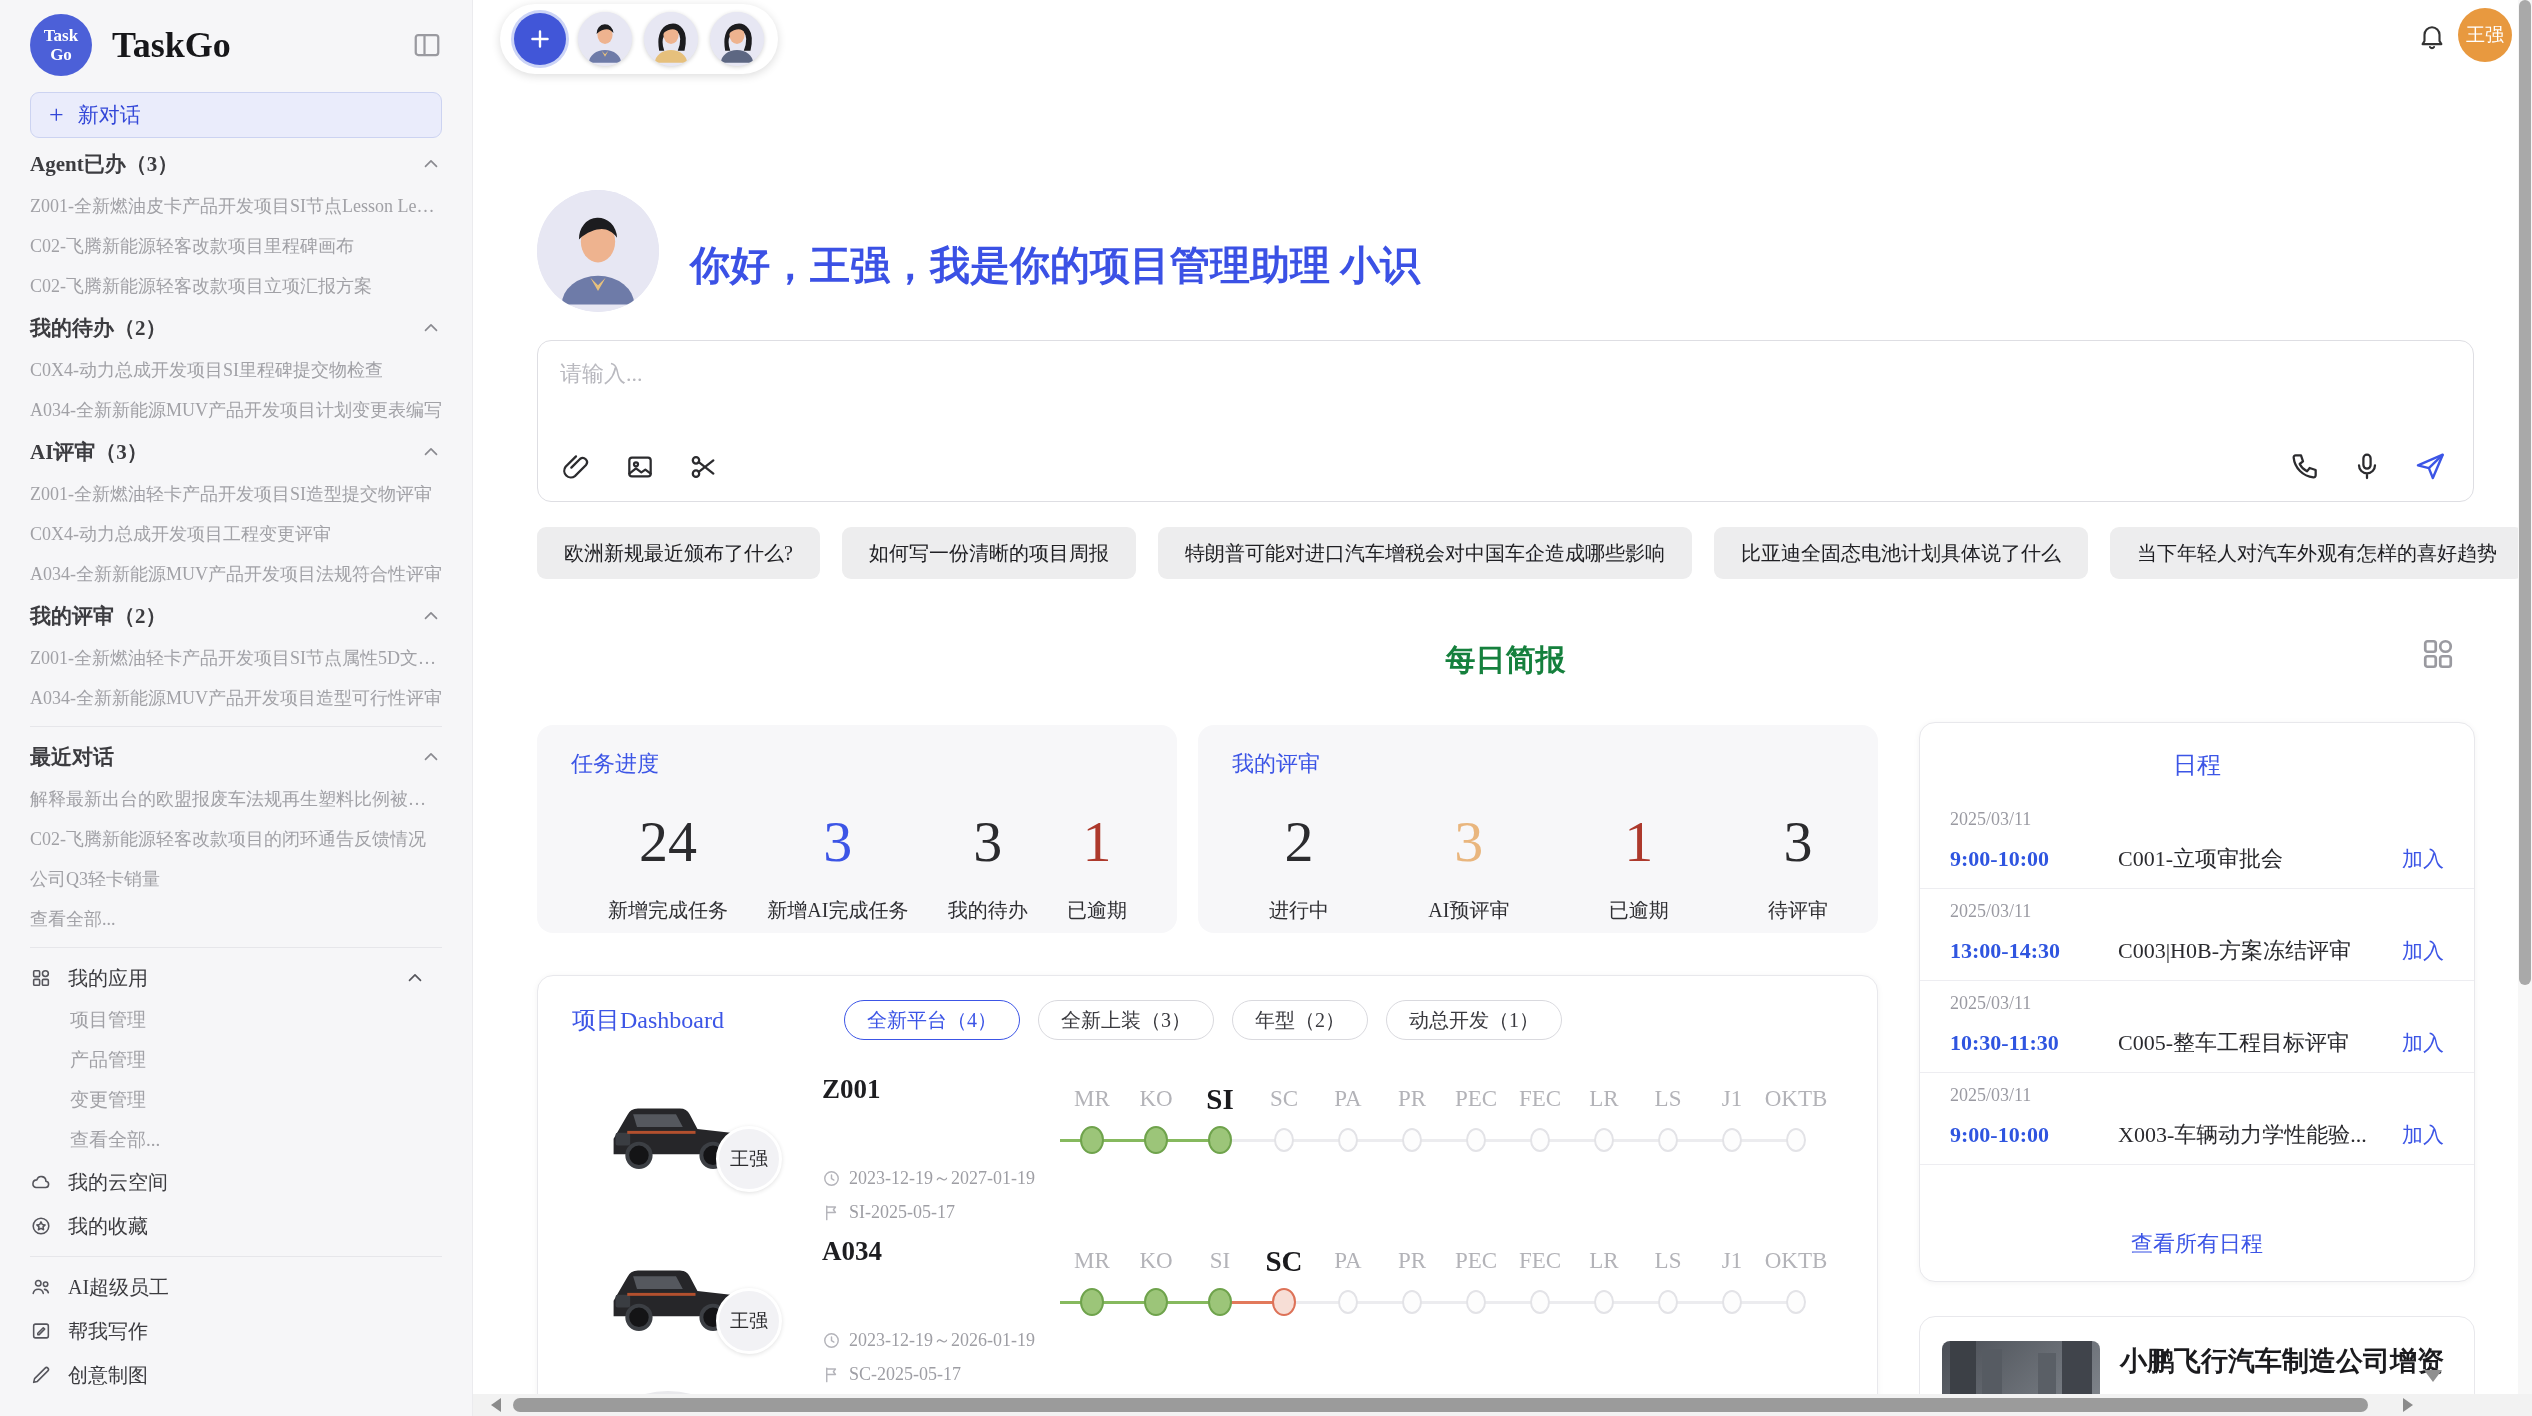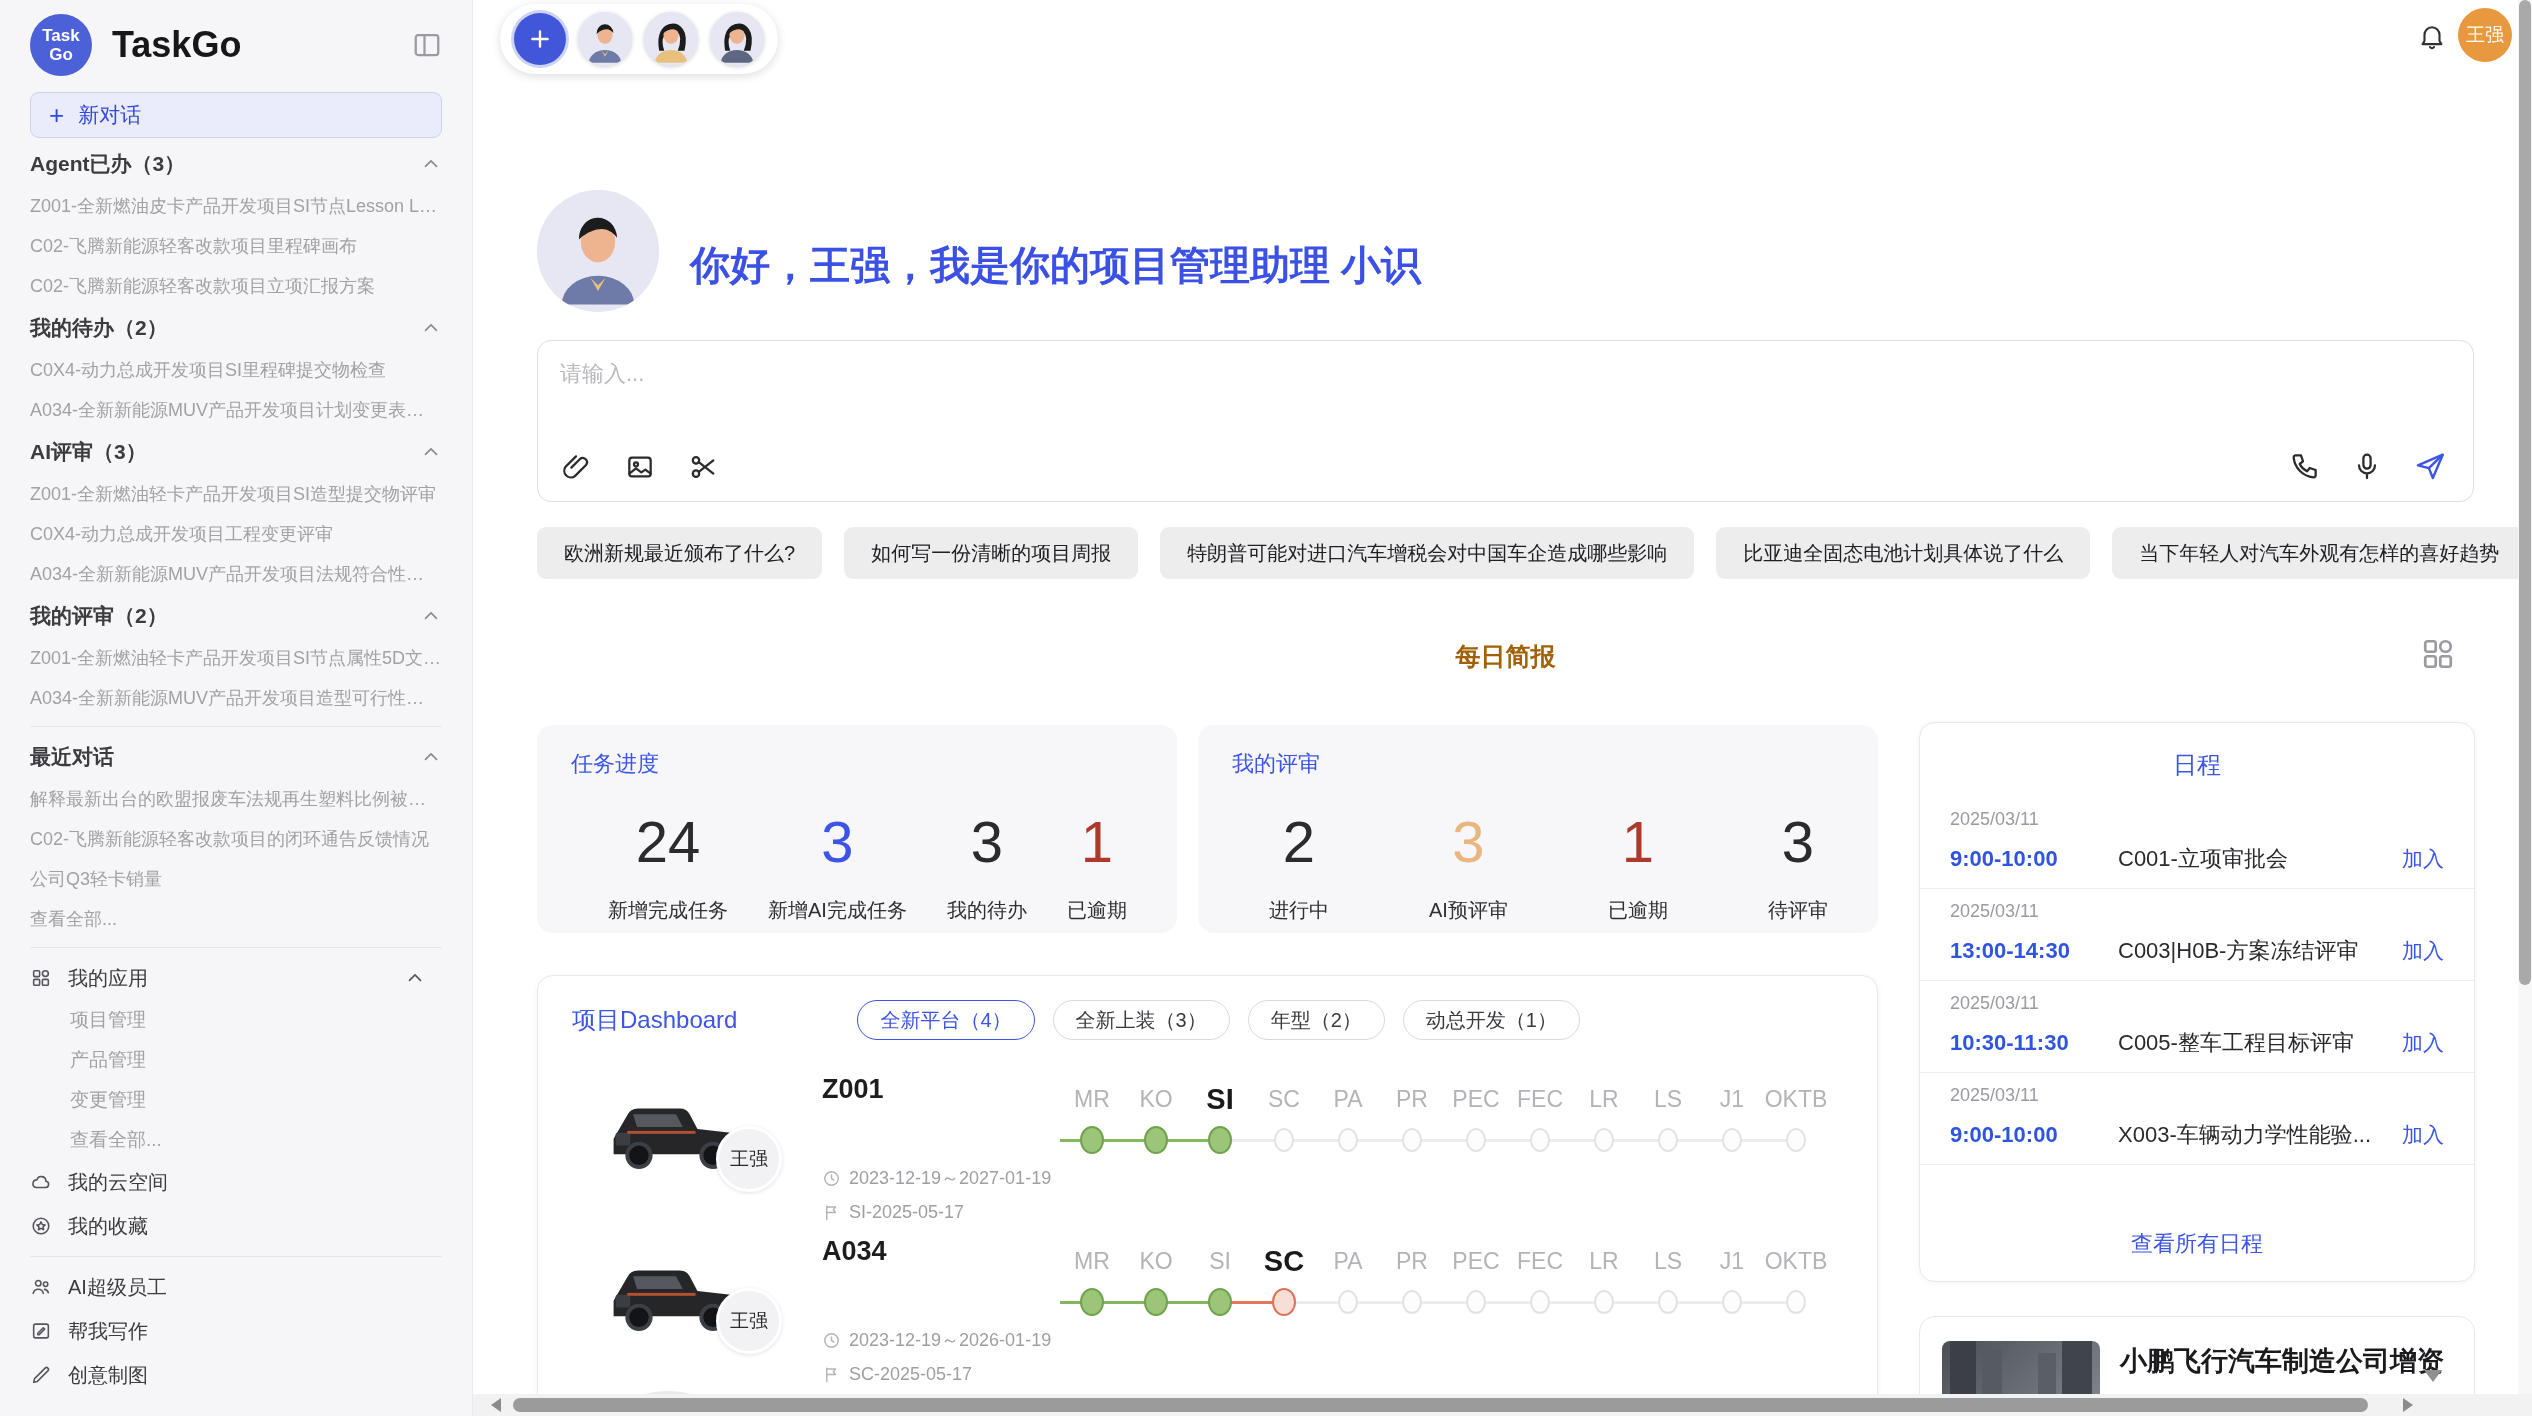--- a/index.html
+++ b/index.html
@@ -1,18 +1,18 @@
 <!DOCTYPE html>
 <html><head>
 <meta charset="utf-8">
 <style>
   * { box-sizing: border-box; margin: 0; padding: 0; }
   html,body { width:2532px; height:1416px; overflow:hidden; }
   body { font-family:"Liberation Sans","DejaVu Sans",sans-serif; background:#fff; color:#222; }
-  #app { position:relative; width:2532px; height:1416px; background:#fff; overflow:hidden; }
+  #app { position:relative; width:2532px; height:1416px; background:#fff; overflow:hidden;font-family:Liberation Serif, serif; }
   .ico { display:inline-block; line-height:0; }
   .ico svg { width:100%; height:100%; }
 
   
   .sidebar { position:absolute; left:0; top:0; width:473px; height:1416px; background:#f6f6f8; border-right:1px solid #ebebee; padding:10px 30px 8px 30px; }
   .sb-head { display:flex; align-items:center; height:70px; }
   .logo { width:62px; height:62px; border-radius:50%; background:#4c60d8; color:#fff; display:flex; flex-direction:column; align-items:center; justify-content:center; font-size:17px; line-height:19px; font-weight:bold; flex:0 0 auto; }
   .sb-title { font-size:36px; font-weight:bold; color:#17171a; margin-left:20px; flex:1; }
   .panel-icon { width:30px; height:30px; color:#9a9aa0; cursor:pointer; }
   .new-chat { display:flex; align-items:center; width:100%; height:46px; margin:12px 0 4px 0; background:#eaecfb; border:1px solid #ccd3f1; border-radius:9px; color:#3347d8; font-size:21px; padding:0 18px; cursor:pointer; font-family:inherit; }
@@ -46,21 +46,21 @@
   .comp-left { position:absolute; left:22px; bottom:18px; display:flex; gap:32px; }
   .comp-right { position:absolute; right:26px; bottom:18px; display:flex; gap:30px; align-items:center; }
   .comp-btn { width:32px; height:32px; color:#2b2b2e; background:none; border:none; cursor:pointer; padding:0; }
   .comp-btn.send { color:#3c55e6; width:34px; height:34px; }
 
   
   .chips { position:absolute; left:537px; top:527px; width:1940px; display:flex; gap:22px; }
   .chip { height:52px; border-radius:9px; background:#ededee; border:none; font-size:20px; color:#202024; padding:0 27px; white-space:nowrap; cursor:pointer; font-family:inherit; }
 
   
-  .daily-title { position:absolute; left:537px; top:640px; width:1937px; text-align:center; font-size:25px; font-weight:bold; color:#a16207; }
+  .daily-title { position:absolute; left:537px; top:640px; width:1937px; text-align:center; font-size:30px; font-weight:bold; color:#15803d; }
   .daily-grid { position:absolute; left:2420px; top:636px; width:36px; height:36px; color:#9a9aa0; cursor:pointer; }
   .stat-card { position:absolute; top:725px; height:208px; background:#f7f7f9; border-radius:16px; padding:24px 34px; }
   .stat-card .sc-title { font-size:22px; color:#3c55e6; }
   .stat-row { display:flex; justify-content:space-between; margin-top:34px; padding:0 16px; }
   .stat { text-align:center;margin-left:21px; }
   .stat .v { font-size:58px; font-weight:500; line-height:1; }
   .stat .l { font-size:20px; color:#2f2f33; margin-top:26px; }
 
   
   .schedule { position:absolute; left:1919px; top:722px; width:556px; height:560px; background:#fff; border:1px solid #e8e8ec; border-radius:16px; box-shadow:0 1px 6px rgba(0,0,0,.05); }

